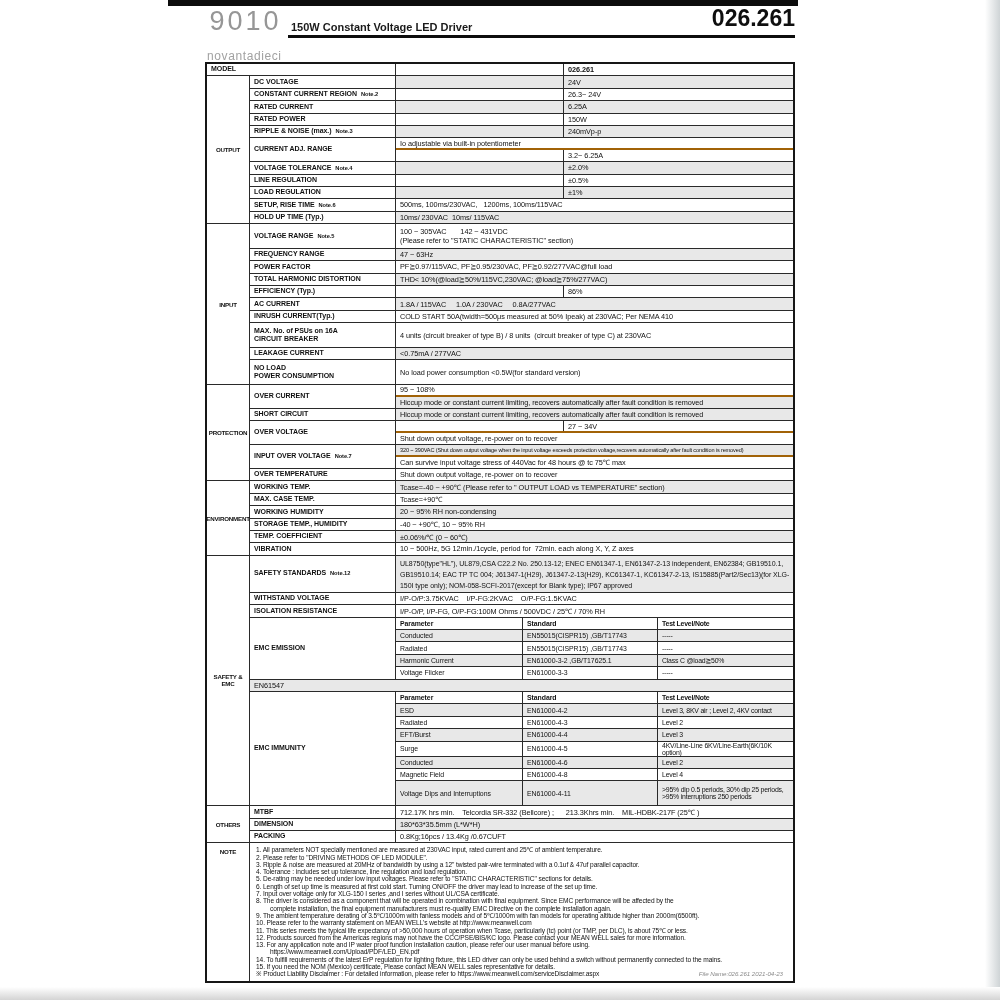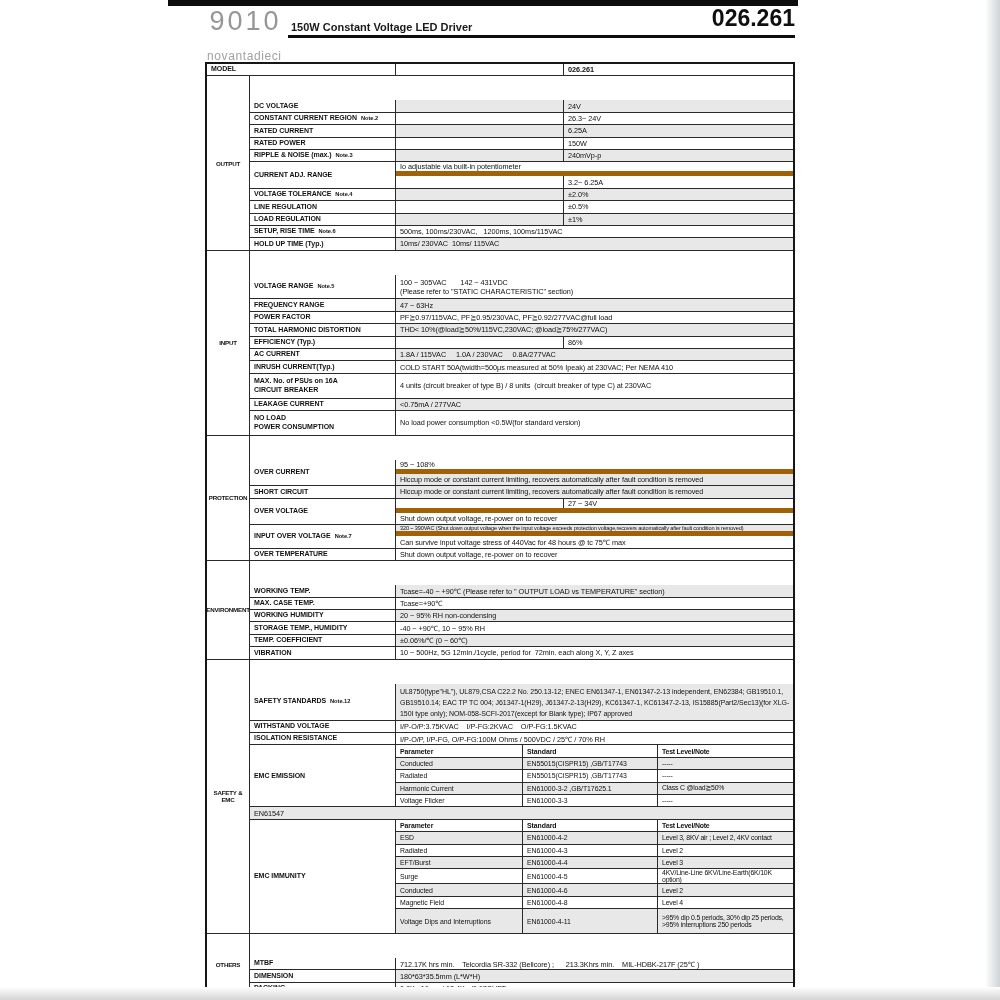--- a/index.html
+++ b/index.html
@@ -14,29 +14,29 @@
   .doc-title{position:absolute;left:291px;top:21px;font-size:11px;font-weight:bold;color:#1a1a1a;}
   .model-no{position:absolute;right:205px;top:5px;font-size:23px;font-weight:bold;color:#0f0f0f;}
   .title-rule{position:absolute;left:288px;top:35px;width:507px;height:3px;background:#0d0d0d;}
   .spec-heading{position:absolute;left:207px;top:45px;font-size:11px;font-weight:bold;letter-spacing:.2px;margin-top:37px;}
 
   .spec-table{position:absolute;left:205px;top:62px;width:590px;border:2px solid #161616;box-sizing:border-box;font-size:7.3px;letter-spacing:-.05px;background:#fff;}
   .t-row{display:flex;border-bottom:1px solid #2a2a2a;}
   .t-row:last-child{border-bottom:none;}
   .sec-col{width:42px;flex:0 0 42px;border-right:1px solid #2a2a2a;display:flex;align-items:center;justify-content:center;text-align:center;font-weight:bold;font-size:6.2px;letter-spacing:-.2px;white-space:pre-line;background:#fff;line-height:7px;}
   .sec-col.top{align-items:flex-start;padding-top:5px;}
-  .rows{flex:1;min-width:0;display:flex;flex-direction:column;margin-top:24px;}
+  .rows{flex:1;min-width:0;display:flex;flex-direction:column;}
   .row{display:flex;border-bottom:1px solid #2a2a2a;}
   .rows .row:last-child{border-bottom:none;}
   .lbl{width:146px;flex:0 0 146px;border-right:1px solid #2a2a2a;padding:1px 2px 1px 4px;font-weight:bold;font-size:7px;line-height:8.6px;display:flex;flex-direction:column;justify-content:center;box-sizing:border-box;}
   .lbl-model{width:189px;flex:0 0 189px;}
   .note-ref{font-size:5.7px;margin-left:4px;font-weight:bold;}
   .val{flex:1;min-width:0;display:flex;flex-direction:column;justify-content:center;}
   .line{min-height:11.4px;display:flex;align-items:center;padding-left:4px;white-space:pre-wrap;box-sizing:border-box;}
-  .val .line:not(:last-child){border-bottom:5px solid #a16207;}
+  .val .line:not(:last-child){border-bottom:2px solid #a16207;}
   .line.sub{padding-left:0;}
   .sub-left{width:167px;flex:0 0 167px;align-self:stretch;border-right:1px solid #2a2a2a;}
   .sub-right{flex:1;padding-left:4px;display:flex;align-items:center;white-space:pre-wrap;}
   .sh{background:#e8e8e8;}
   .b{font-weight:bold;}
   .fs1{font-size:5.6px;letter-spacing:-.15px;white-space:nowrap;overflow:hidden;}
   .ss{font-size:7px;line-height:11px;display:block;padding-top:2px;}
   .emc-row{display:flex;}
   .val .emc-row:not(:last-child){border-bottom:1px solid #2a2a2a;}
   .emc-c{min-height:11.4px;display:flex;align-items:center;padding-left:4px;box-sizing:border-box;font-size:6.9px;white-space:pre-wrap;}

